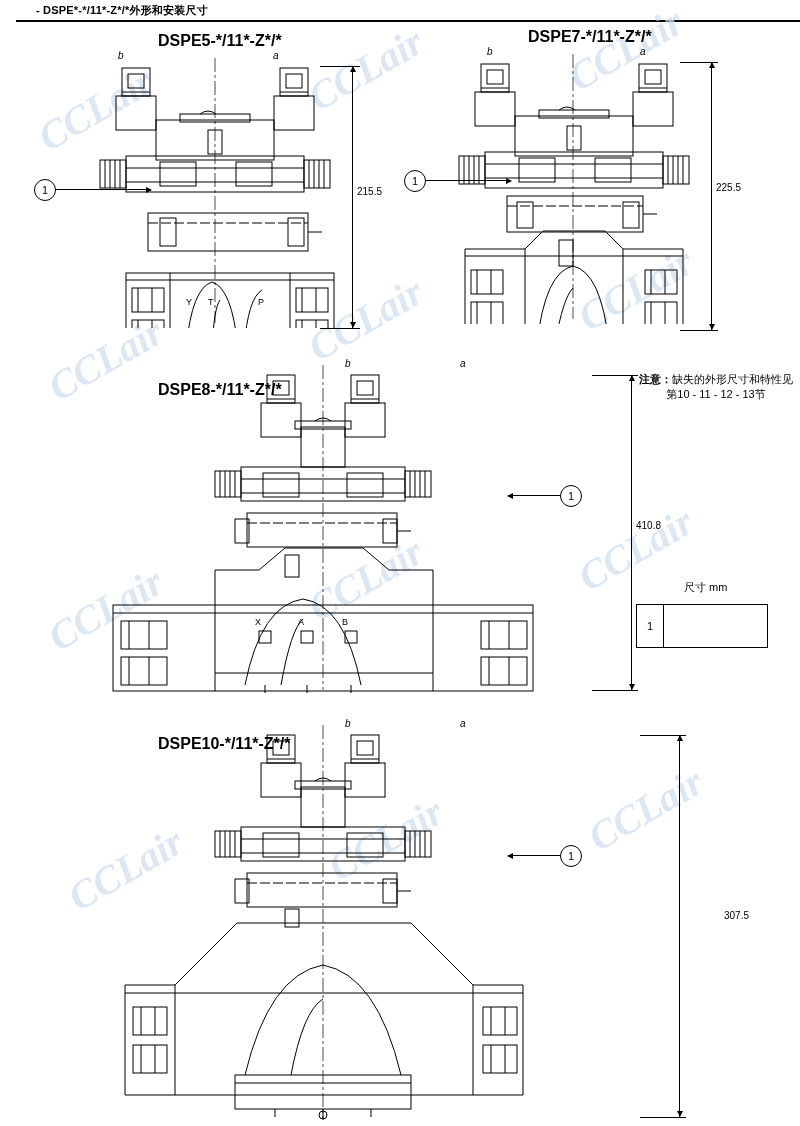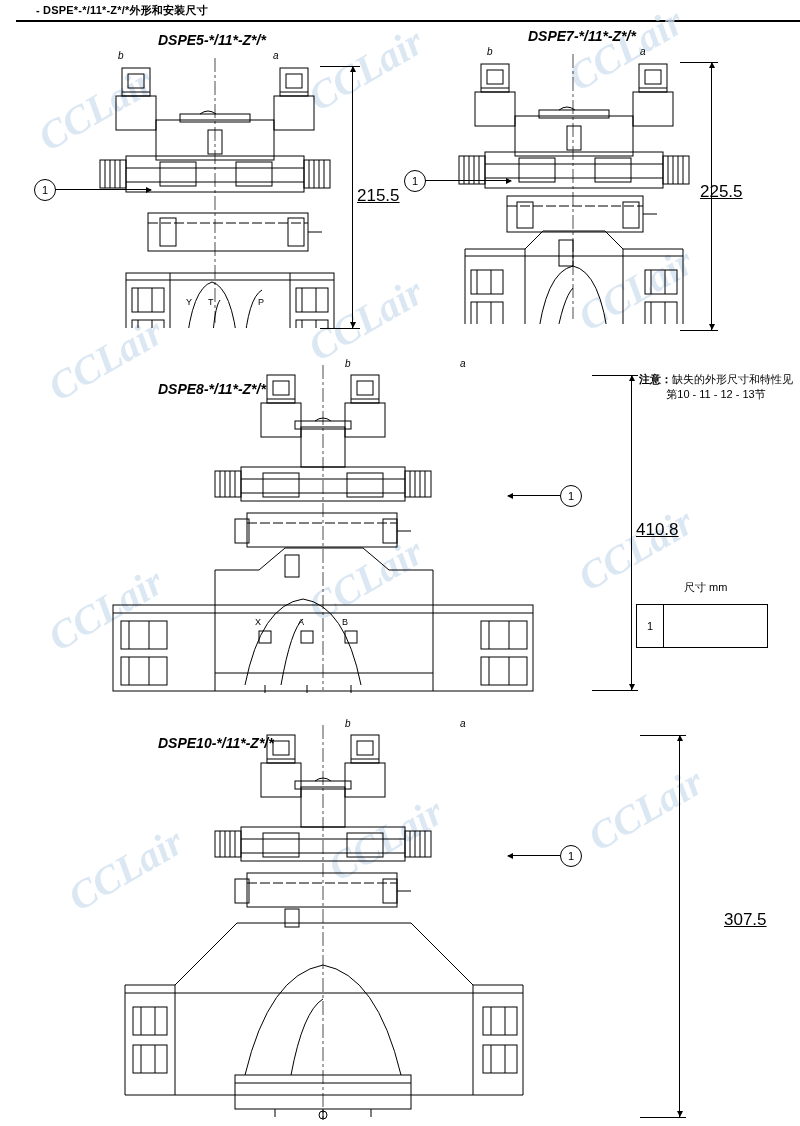--- a/index.html
+++ b/index.html
@@ -22,25 +22,25 @@
     margin-left: 16px;
   }
   .header-title {
     position:absolute; left:20px; top:3px;
     font-size: 11px; font-weight: bold; letter-spacing:0.2px;
     white-space: nowrap;
   }
 
   
   .cap {
-    position:absolute; font-size: 14px; font-weight:bold; white-space:nowrap;font-style:italic;
-  }
-
-  
-  .dimtext { position:absolute; font-size: 17px; white-space:nowrap;text-decoration:underline; }
+    position:absolute; font-size: 16px; font-weight:bold; white-space:nowrap;
+  }
+
+  
+  .dimtext { position:absolute; font-size: 10px; white-space:nowrap; }
 
   
   .note {
     position:absolute; font-size:11px; line-height:15px; width:160px;
   }
   .note b { font-weight:bold; }
 
   .unitlabel { position:absolute; font-size:11px; }
 
   .legendbox {
@@ -283,21 +283,21 @@
 
   <div class="coil-lab" style="left:487px; top:46px;">b</div>
   <div class="coil-lab" style="left:640px; top:46px;">a</div>
 
   <div class="callout" style="left:404px; top:170px;">1</div>
   <div class="leader arrow" style="left:425px; top:180px; width:86px;"></div>
 
   <div class="extline" style="left:680px; top:62px;  width:38px;"></div>
   <div class="extline" style="left:680px; top:330px; width:38px;"></div>
   <div class="dimline" style="left:711px; top:62px; height:268px;"></div>
-  <div class="dimtext" style="left:700px; top:182px;">225.5</div>
+  <div class="dimtext" style="left:716px; top:182px;">225.5</div>
 
   <div class="cap" style="left:158px; top:375px;margin-top:6px;">DSPE8-*/11*-Z*/*</div>
 
   <svg class="drawing" style="left:95px; top:355px;" width="480" height="340" viewBox="0 0 480 340">
     <g fill="none" stroke="#000" stroke-width="1">
       <line x1="228" y1="10" x2="228" y2="335" stroke-dasharray="14,3,3,3" stroke-width="0.7"></line>
 
       <rect x="166" y="48" width="40" height="34"></rect>
       <rect x="172" y="20" width="28" height="28"></rect>
       <rect x="178" y="26" width="16" height="14"></rect>

